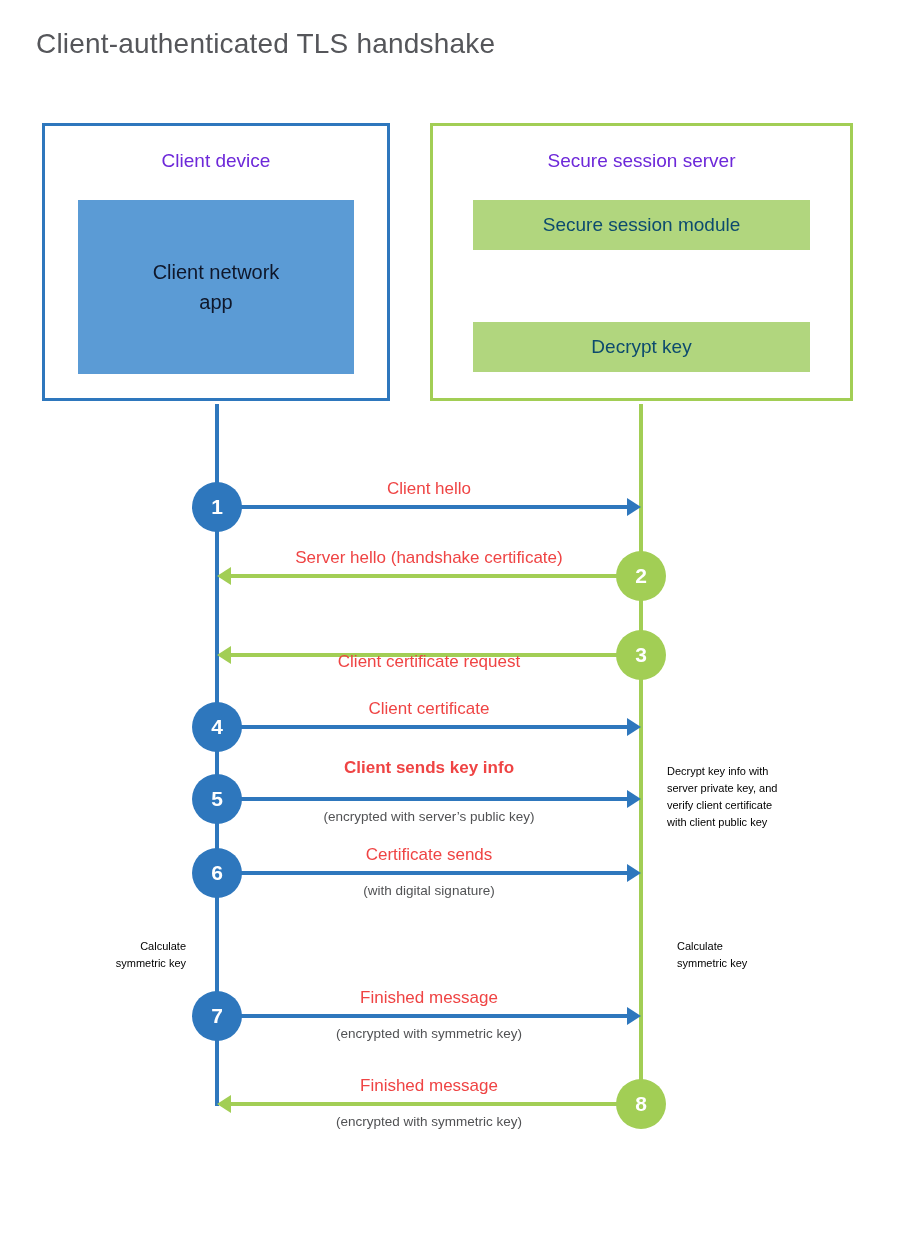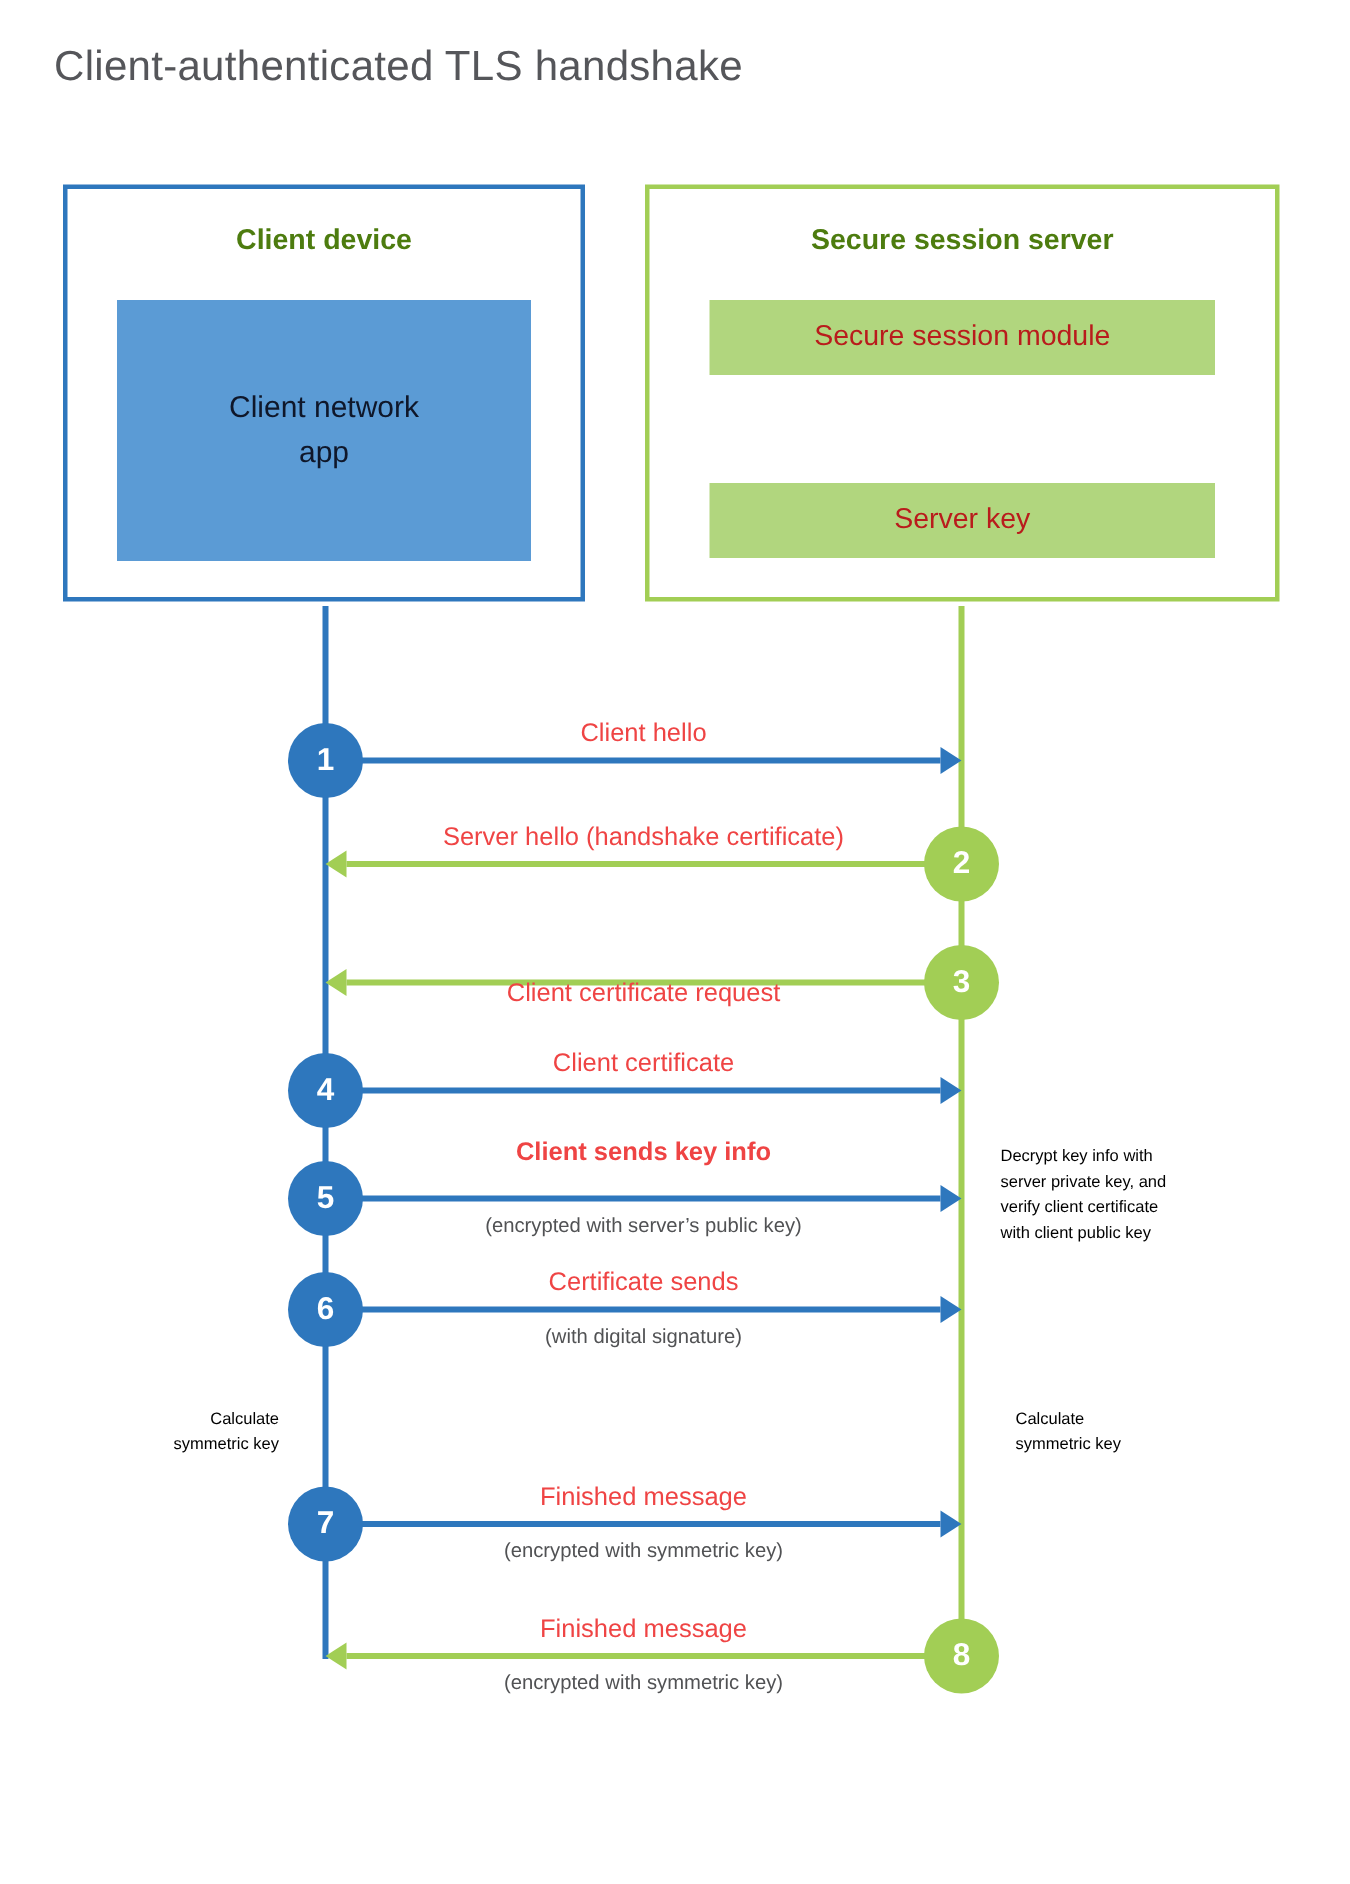--- a/index.html
+++ b/index.html
@@ -9,31 +9,31 @@
   .page-title{
     position:absolute;left:36px;top:28px;margin:0;
     font-size:28px;font-weight:300;color:#55565a;letter-spacing:.2px;
   }
 
   .box{position:absolute;top:123px;height:278px;background:#fff;box-sizing:border-box;}
   .box-client{left:42px;width:348px;border:3px solid #2e77bd;}
   .box-server{left:430px;width:423px;border:3px solid #a2ce55;}
   .box-title{
     position:absolute;left:0;right:0;top:24px;text-align:center;
-    font-size:19px;font-weight:700;color:#4d7c0f;
+    font-size:19px;font-weight:400;color:#6d28d9;
   }
   .inner-app{
     position:absolute;left:33px;top:74px;width:276px;height:174px;
     background:#5b9bd5;color:#0f172a;font-size:20px;
     display:flex;align-items:center;justify-content:center;text-align:center;
     white-space:pre-line;line-height:1.5;
   }
   .server-bar{
     position:absolute;left:40px;width:337px;height:50px;
-    background:#b1d67e;color:#b91c1c;font-size:19px;
+    background:#b1d67e;color:#0c4a6e;font-size:19px;
     display:flex;align-items:center;justify-content:center;text-align:center;
   }
   .bar-1{top:74px;} .bar-2{top:135px;} .bar-3{top:196px;}
 
   .lifeline{position:absolute;width:4px;z-index:1;}
   .lifeline-client{left:215px;top:404px;height:702px;background:#2e77bd;}
   .lifeline-server{left:639px;top:404px;height:700px;background:#a2ce55;}
 
   .arrow-line{position:absolute;height:4px;z-index:2;}
   .arrow-head{position:absolute;width:0;height:0;z-index:2;
@@ -69,21 +69,21 @@
 
   <div class="box box-client">
     <div class="box-title">Client device</div>
     <div class="inner-app">Client network
 app</div>
   </div>
 
   <div class="box box-server">
     <div class="box-title">Secure session server</div>
     <div class="server-bar bar-1">Secure session module</div>
-    <div class="server-bar bar-3">Server key</div>
+    <div class="server-bar bar-3">Decrypt key</div>
   </div>
 
   <div class="lifeline lifeline-client"></div>
   <div class="lifeline lifeline-server"></div>
 
   <div id="steps">
       <div class="arrow-line" style="left: 217px; top: 505px; width: 410px; background: rgb(46, 119, 189);"></div>
       <div class="arrow-head" style="left: 627px; top: 498px; border-left: 14px solid rgb(46, 119, 189);"></div>
       <div class="step-circle" style="left: 192px; top: 482px; background: rgb(46, 119, 189);">1</div>
       <div class="msg-label" style="top: 479px;">Client hello</div>

